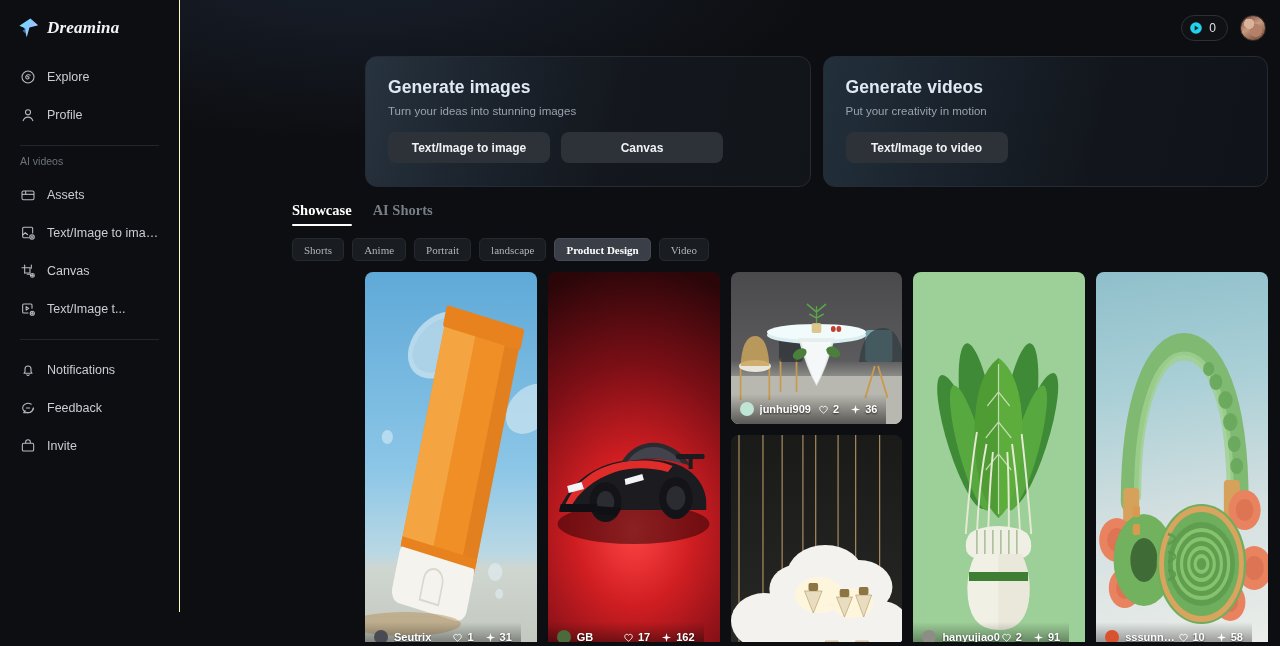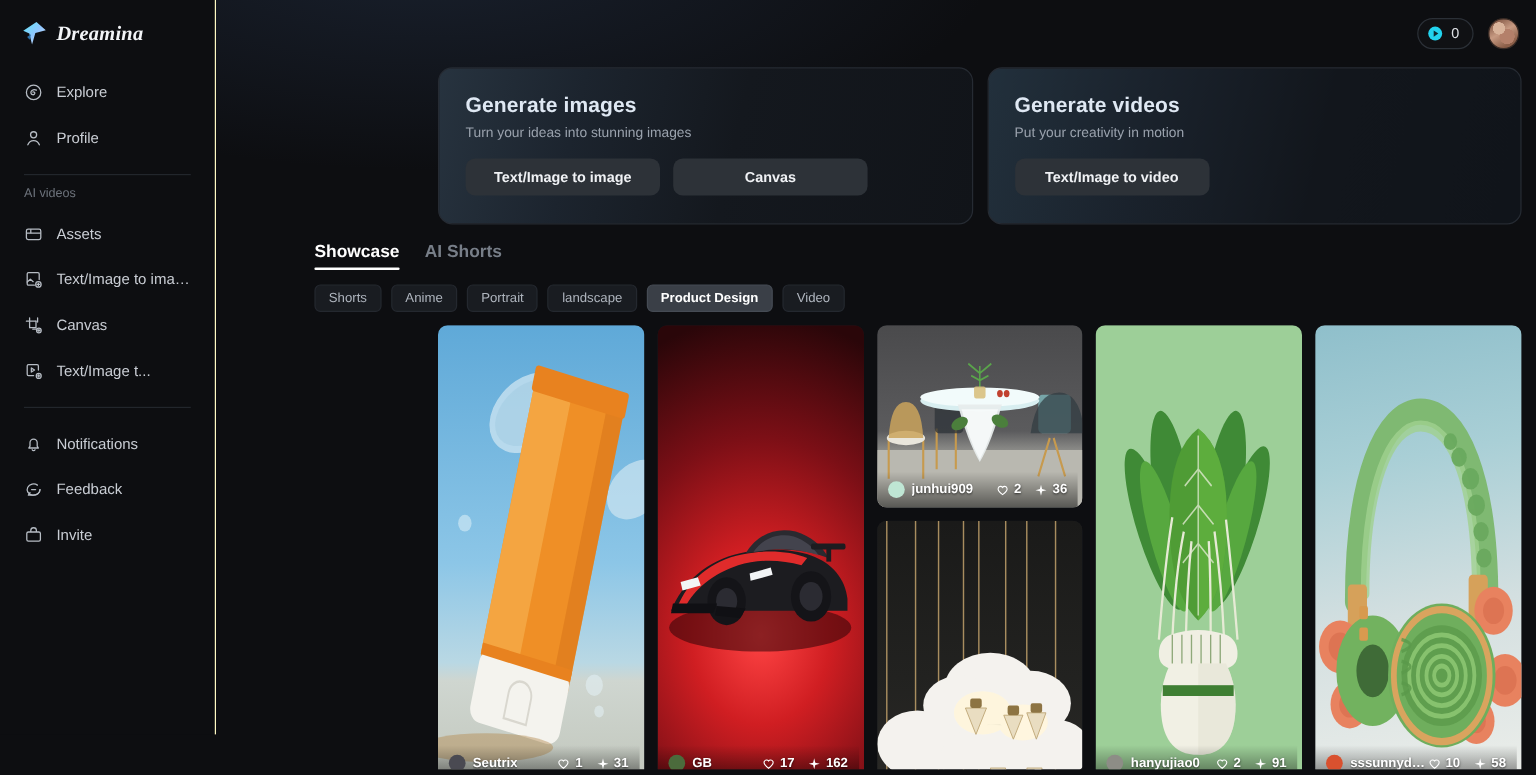--- a/index.html
+++ b/index.html
@@ -95,21 +95,21 @@
   .promo-btn {
     height: 31px; min-width: 162px; padding: 0 18px;
     border-radius: 8px; border: none; cursor: pointer;
     background: #2d3238; color: #f0f2f5;
     font-size: 12px; font-weight: bold;
     font-family: "Liberation Sans", sans-serif;
     display: flex; align-items: center; justify-content: center;
   }
 
   
-  .showcase { margin-left: 76px; padding: 0 12px 0 6px; }
+  .showcase { margin-left: 106px; padding: 0 12px 0 6px; font-family: Liberation Serif, serif; }
   .tabs { display: flex; gap: 21px; margin-top: 15px; }
   .tab {
     font-size: 14.5px; font-weight: bold; color: #777e88;
     padding-bottom: 7px; cursor: pointer; position: relative;
   }
   .tab.active { color: #fff; }
   .tab.active::after {
     content: ""; position: absolute; left: 0; right: 0; bottom: 0;
     height: 2px; background: #fff; border-radius: 1px;
   }
@@ -132,21 +132,21 @@
   .card {
     position: relative; border-radius: 8px; overflow: hidden;
     background: #17191e; cursor: pointer;
   }
   .card.tall { height: 380px; }
   .card.short { height: 152px; }
   .card.rest { height: 217px; }
   .art { position: absolute; inset: 0; }
 
   .meta {
-    position: absolute; left: 0; right: 4px; bottom: 0; height: 30px;
+    position: absolute; left: 0; right: 16px; bottom: 0; height: 30px;
     display: flex; align-items: center; padding: 0 9px;
     background: linear-gradient(to top, rgba(0,0,0,.52), rgba(0,0,0,0));
     font-size: 11px; color: #fff;
   }
   .meta .who { display: flex; align-items: center; gap: 6px; min-width: 0; }
   .meta .uavatar { width: 14px; height: 14px; border-radius: 50%; flex: 0 0 14px; }
   .meta .uname {
     font-weight: bold; text-shadow: 0 1px 2px rgba(0,0,0,.7);
     white-space: nowrap; overflow: hidden; text-overflow: ellipsis;
   }

